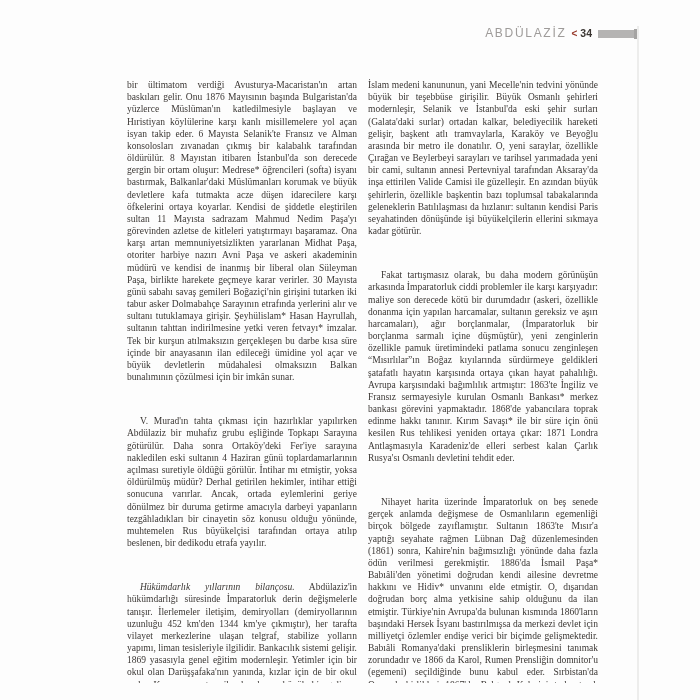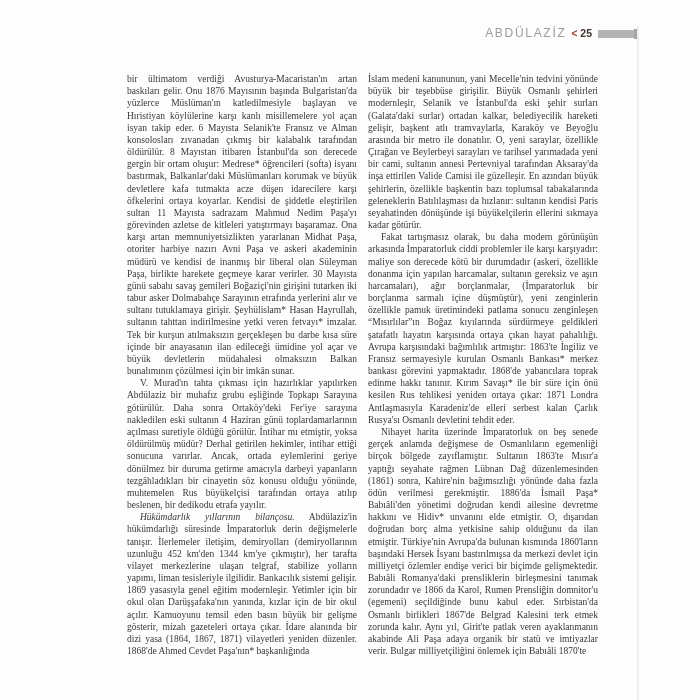--- a/index.html
+++ b/index.html
@@ -11,36 +11,36 @@
           font-family:"Liberation Sans",sans-serif;white-space:nowrap;}
   .chapter{font-size:12px;letter-spacing:1.7px;color:#9e9b99;font-weight:500;}
   .arrow{font-size:10px;font-weight:700;color:#97392a;margin-left:5px;}
   .pagenum{font-size:10.5px;font-weight:700;color:#3a3531;margin-left:3px;}
 
   .tab-bar{position:absolute;left:598px;top:30px;width:39px;height:8px;background:#b5b4b3;}
   .tab-bar::after{content:"";position:absolute;right:0;top:-1px;width:3px;height:10px;background:#a5a4a3;}
   .page-edge{position:absolute;left:637px;top:26px;width:2px;height:674px;background:#ededec;}
 
   
-  .columns{position:absolute;left:127px;top:73px;width:471px;height:604px;display:flex;gap:11px;}
+  .columns{position:absolute;left:127px;top:79px;width:471px;height:604px;display:flex;gap:11px;}
   .col{width:233px;height:100%;overflow:hidden;
        font-family:"Liberation Serif",serif;font-size:9.5px;line-height:12.17px;
        color:#3b3734;text-align:justify;hyphens:auto;-webkit-hyphens:auto;}
   .col p{margin:0;}
-  .col p.indent{text-indent:13px;}
+  .col p.indent{text-indent:13px;margin-top:32px;}
   .bold-italic{font-weight:400;font-style:italic;}
   .italic{}
 </style>
 </head>
 <body>
 
 <div class="page">
 
   <div class="header">
-    <span class="chapter">ABDÜLAZİZ</span><span class="arrow">&lt;</span><span class="pagenum">25</span>
+    <span class="chapter">ABDÜLAZİZ</span><span class="arrow">&lt;</span><span class="pagenum">34</span>
   </div>
 
   <div class="tab-bar"></div>
   <div class="page-edge"></div>
 
   <div class="columns">
     <div class="col">
         <p class=""><span>bir ültimatom verdiği Avusturya-Macaristan'ın artan baskıları gelir. Onu 1876 Mayısının başında Bulgaristan'da yüzlerce Müslüman'ın katledilmesiyle başlayan ve Hıristiyan köylülerine karşı kanlı misillemelere yol açan isyan takip eder. 6 Mayısta Selanik'te Fransız ve Alman konsolosları zıvanadan çıkmış bir kalabalık tarafından öldürülür. 8 Mayıstan itibaren İstanbul'da son derecede gergin bir ortam oluşur: Medrese* öğrencileri (softa) isyanı bastırmak, Balkanlar'daki Müslümanları korumak ve büyük devletlere kafa tutmakta acze düşen idarecilere karşı öfkelerini ortaya koyarlar. Kendisi de şiddetle eleştirilen sultan 11 Mayısta sadrazam Mahmud Nedim Paşa'yı görevinden azletse de kitleleri yatıştırmayı başaramaz. Ona karşı artan memnuniyetsizlikten yararlanan Midhat Paşa, otoriter harbiye nazırı Avni Paşa ve askeri akademinin müdürü ve kendisi de inanmış bir liberal olan Süleyman Paşa, birlikte harekete geçmeye karar verirler. 30 Mayısta günü sabahı savaş gemileri Boğaziçi'nin girişini tutarken iki tabur asker Dolmabahçe Sarayının etrafında yerlerini alır ve sultanı tutuklamaya girişir. Şeyhülislam* Hasan Hayrullah, sultanın tahttan indirilmesine yetki veren fetvayı* imzalar. Tek bir kurşun atılmaksızın gerçekleşen bu darbe kısa süre içinde bir anayasanın ilan edileceği ümidine yol açar ve büyük devletlerin müdahalesi olmaksızın Balkan bunalımının çözülmesi için bir imkân sunar.</span></p>
         <p class="indent"><span>V. Murad'ın tahta çıkması için hazırlıklar yapılırken Abdülaziz bir muhafız grubu eşliğinde Topkapı Sarayına götürülür. Daha sonra Ortaköy'deki Fer'iye sarayına nakledilen eski sultanın 4 Haziran günü toplardamarlarının açılması suretiyle öldüğü görülür. İntihar mı etmiştir, yoksa öldürülmüş müdür? Derhal getirilen hekimler, intihar ettiği sonucuna varırlar. Ancak, ortada eylemlerini geriye dönülmez bir duruma getirme amacıyla darbeyi yapanların tezgâhladıkları bir cinayetin söz konusu olduğu yönünde, muhtemelen Rus büyükelçisi tarafından ortaya atılıp beslenen, bir dedikodu etrafa yayılır.</span></p>
         <p class="indent"><span class="bold-italic">Hükümdarlık yıllarının bilançosu.</span><span> Abdülaziz'in hükümdarlığı süresinde İmparatorluk derin değişmelerle tanışır. İlerlemeler iletişim, demiryolları (demiryollarının uzunluğu 452 km'den 1344 km'ye çıkmıştır), her tarafta vilayet merkezlerine ulaşan telgraf, stabilize yolların yapımı, liman tesisleriyle ilgilidir. Bankacılık sistemi gelişir. 1869 yasasıyla genel eğitim modernleşir. Yetimler için bir okul olan Darüşşafaka'nın yanında, kızlar için de bir okul açılır. Kamuoyunu temsil eden basın büyük bir gelişme gösterir, mizah gazeteleri ortaya çıkar. İdare alanında bir dizi yasa (1864, 1867, 1871) vilayetleri yeniden düzenler. 1868'de Ahmed Cevdet Paşa'nın* başkanlığında</span></p>

